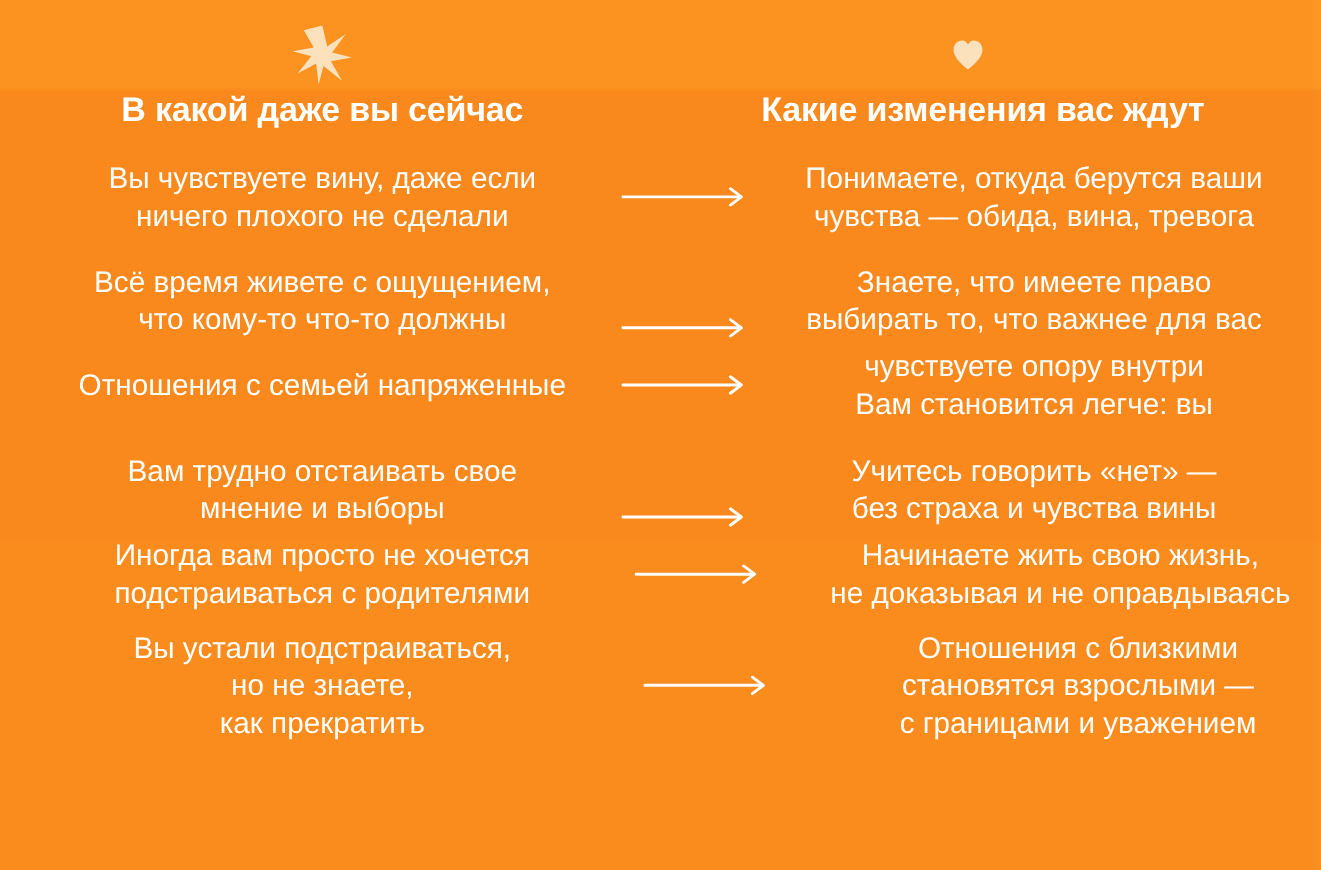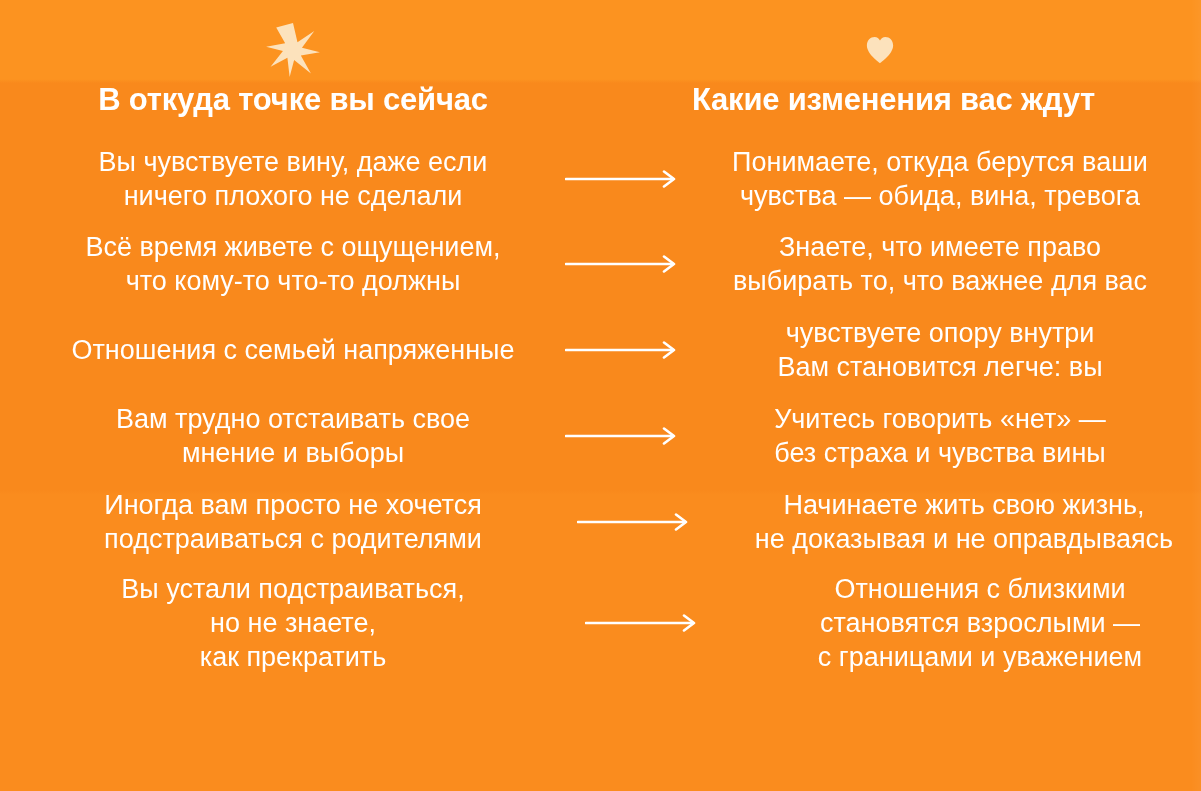--- a/index.html
+++ b/index.html
@@ -86,23 +86,23 @@
     width: 1201px;
   }
   .row {
     position: relative;
     display: flex;
     align-items: center;
     width: 1201px;
     box-sizing: border-box;
   }
   .row.r0 { height: 85px; }
-  .row.r1 { height: 86px; }
+  .row.r1 { height: 86px; align-items: flex-end; }
   .row.r2 { height: 86px; }
-  .row.r3 { height: 86px; }
+  .row.r3 { height: 86px; align-items: flex-end; }
   .row.r4 { height: 86px; gap: 12px; }
   .row.r5 { height: 116px; gap: 20px; }
 
   .cell {
     color: #FFFFFF;
     font-size: 27px;
     font-weight: normal;
     line-height: 34px;
     text-align: center;
     box-sizing: border-box;
@@ -146,21 +146,21 @@
       </svg>
     </div>
     <div class="icon-slot right">
       <svg width="30" height="32" viewBox="0 0 32 32" aria-hidden="true">
         <path d="M16 30 C16 30 2 20.5 2 11.2 C2 5.6 5.8 2 10.2 2 C13 2 15 3.8 16 5.8 C17 3.8 19 2 21.8 2 C26.2 2 30 5.6 30 11.2 C30 20.5 16 30 16 30 Z" fill="#FCE2BC"></path>
       </svg>
     </div>
   </div>
 
   <div class="headers">
-    <div class="col-header left">В откуда точке вы сейчас</div>
+    <div class="col-header left">В какой даже вы сейчас</div>
     <div class="col-header right">Какие изменения вас ждут</div>
   </div>
 
   <div class="rows">
 
     <div class="row r0">
       <div class="cell left">
         <span class="line">Вы чувствуете вину, даже если</span>
         <span class="line">ничего плохого не сделали</span>
       </div>

